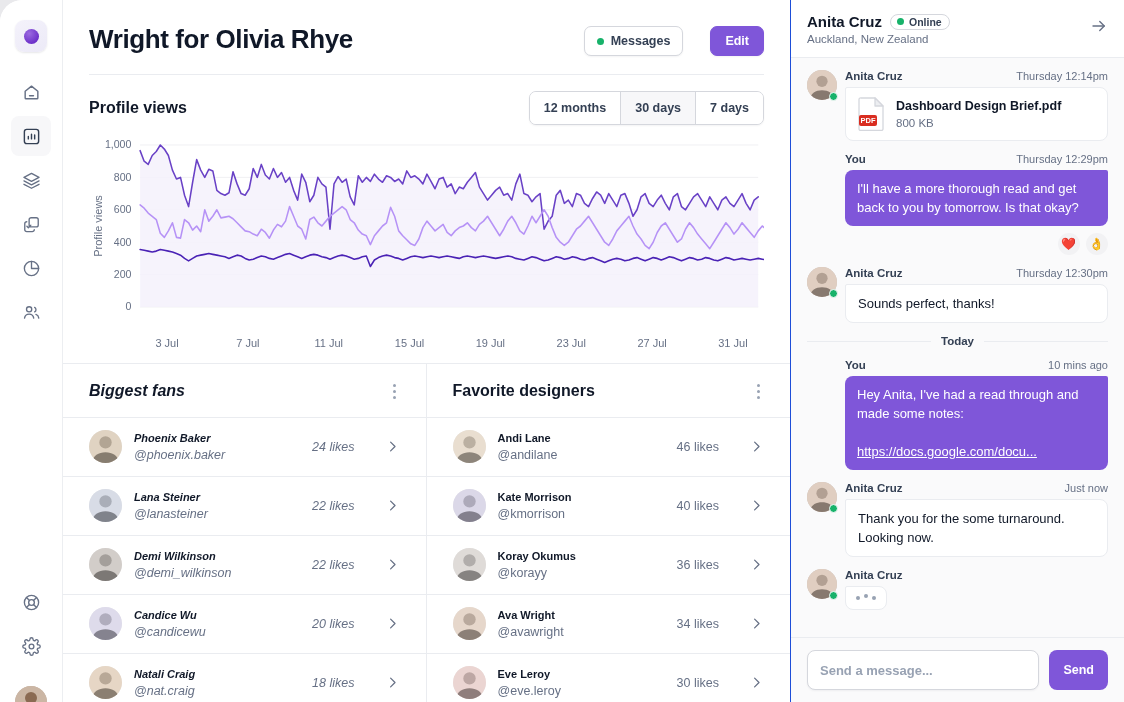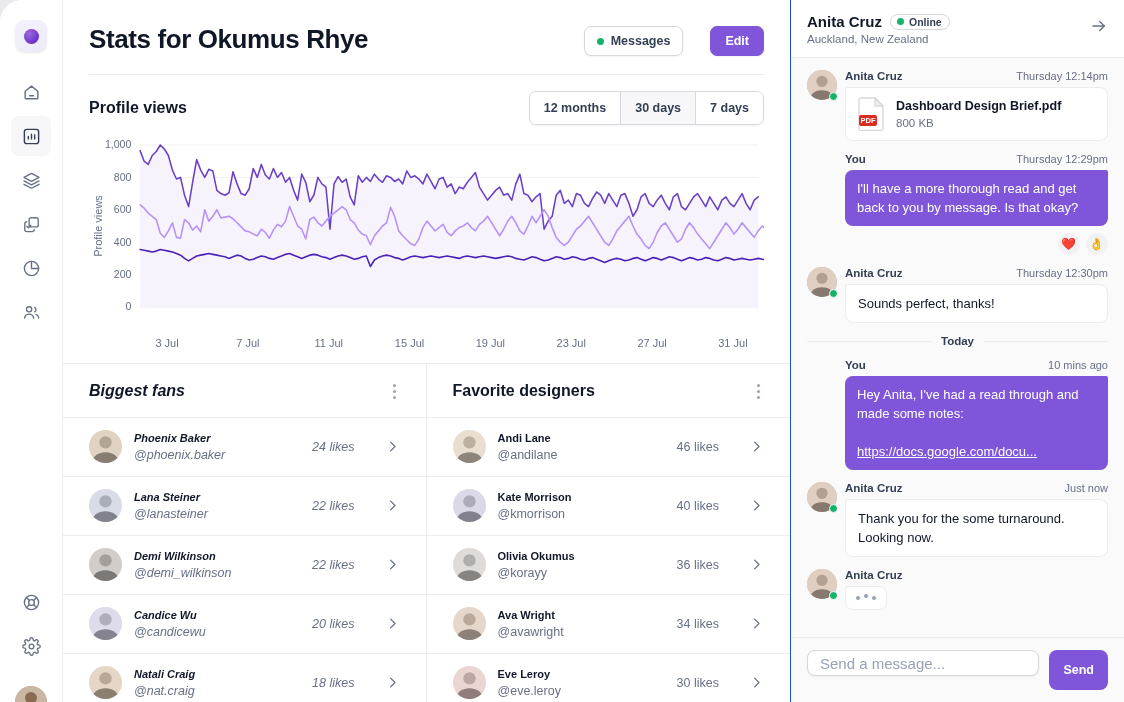--- a/index.html
+++ b/index.html
@@ -254,25 +254,26 @@
 
   .chat-foot {
     border-top: 1px solid #eaecf0;
     background: #fafafb;
     padding: 12px 16px;
     display: flex; gap: 10px; align-items: flex-start;
     flex: 0 0 auto;
   }
   .chat-input {
     flex: 1 1 auto; min-width: 0;
-    height: 26px; border: 1px solid #d5d7dd; border-radius: 8px;
-    background: #fff; padding: 0 12px; font-size: 15px; color: #101828;
+    height: 40px; border: 1px solid #d5d7dd; border-radius: 8px;
+    background: #fff; padding: 0 12px; font-size: 13px; color: #101828;
     font-family: "Liberation Sans", sans-serif;
     box-shadow: 0 1px 2px rgba(16,24,40,.05);
     outline: none;
+    font-weight: bold;
   }
   .chat-input::placeholder { color: #98a2b3; }
   .send-btn {
     height: 40px; padding: 0 14px; border-radius: 8px;
     background: #7f56d9; color: #fff; border: none;
     font-size: 12.5px; font-weight: 600; cursor: pointer;
     font-family: "Liberation Sans", sans-serif;
   }
 </style>
 </head>
@@ -367,21 +368,21 @@
             <circle cx="16" cy="12" r="6" fill="#8a6a52"></circle>
             <path d="M3 32c1.6-7 7-10.5 13-10.5S27.4 25 29 32z" fill="#6f533f"></path>
           </svg>
       </div>
     </div>
   </nav>
 
   <main class="main">
 
     <div class="page-head">
-      <h1 class="page-title">Stats for Okumus Rhye</h1>
+      <h1 class="page-title">Wright for Olivia Rhye</h1>
       <div class="head-actions">
         <button class="btn-messages">
           <span class="green-dot"></span>
           <span>Messages</span>
         </button>
         <button class="btn-edit">
           <span>Edit</span>
         </button>
       </div>
     </div>
@@ -574,21 +575,21 @@
                 </svg>
               </div>
     </div>
     <div class="list-row">
       <div class="av"><svg width="33" height="33" viewBox="0 0 40 40" aria-hidden="true">
     <rect width="40" height="40" fill="#dfdbd8"></rect>
     <circle cx="20" cy="15" r="7.5" fill="#b1adab"></circle>
     <path d="M3 40c2-9 8.5-13 17-13s15 4 17 13z" fill="#868381"></path>
   </svg></div>
       <div class="who">
-        <div class="nm">Olivia Okumus</div>
+        <div class="nm">Koray Okumus</div>
         <div class="hd">@korayy</div>
       </div>
       <div class="likes">36 likes</div>
       <div class="chev">
                 <svg width="15" height="15" viewBox="0 0 24 24" fill="none" stroke="currentColor" stroke-width="2" stroke-linecap="round" stroke-linejoin="round">
                   <path d="M9 5l7 7-7 7"></path>
                 </svg>
               </div>
     </div>
     <div class="list-row">
@@ -681,21 +682,21 @@
             </div>
           </div>
           </div>
         </div>
         <div class="msg msg-out">
           <div class="msg-col">
             <div class="msg-meta">
         <span class="nm">You</span>
         <span class="tm">Thursday 12:29pm</span>
       </div>
-            <div class="bubble-out">I'll have a more thorough read and get back to you by message. Is that okay?</div>
+            <div class="bubble-out">I'll have a more thorough read and get back to you by tomorrow. Is that okay?</div>
             <div class="reactions">
               <span class="reaction">❤️</span>
               <span class="reaction">👌</span>
             </div>
           </div>
         </div>
         <div class="msg msg-in">
           <div class="msg-av">
       <div class="pic"><svg width="30" height="30" viewBox="0 0 40 40" aria-hidden="true">
     <rect width="40" height="40" fill="#e0cec1"></rect>

